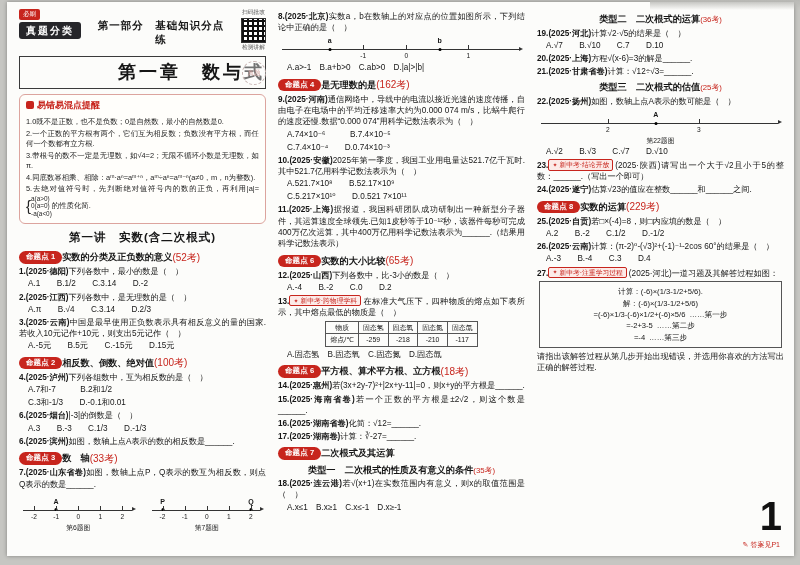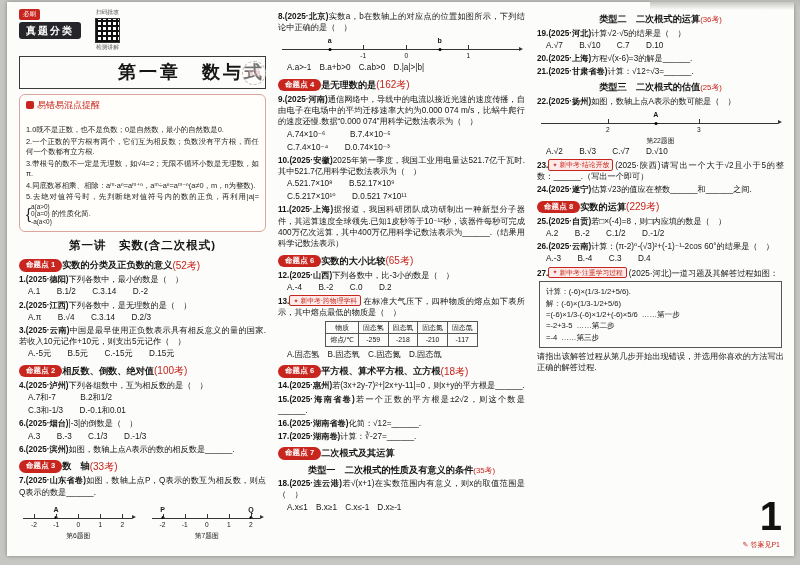--- a/index.html
+++ b/index.html
@@ -13,21 +13,21 @@
   .badge-stack{display:flex;flex-direction:column;gap:2px}
   .tab-badge{background:#c7251d;color:#fff;font-size:6.5px;padding:1px 4px;border-radius:2px;align-self:flex-start}
   .main-badge{background:#26262a;color:#fff;font-weight:bold;font-size:10px;padding:2px 7px;border-radius:3px;letter-spacing:2px}
   .part-title{flex:1;text-align:center;font-weight:bold;font-size:10.5px;margin-top:9px;letter-spacing:1px}
   .qr-block{display:flex;flex-direction:column;align-items:center;font-size:5.8px;color:#555;line-height:1.3}
   .qr{width:25px;height:25px;border:1px solid #333;background-color:#fff;background-image:repeating-linear-gradient(0deg,#111 0 2px,transparent 2px 5px),repeating-linear-gradient(90deg,#111 0 2px,#fff 2px 5px);margin:1px 0}
   .stamp{position:absolute;top:52px;right:0;width:24px;height:24px;border:1px dashed #c9b6b4;border-radius:50%;display:flex;align-items:center;justify-content:center;color:#d0a39f;font-size:6.5px;z-index:2;background:rgba(255,255,255,.4)}
   .chapter-bar{border:1.4px solid #3a3a3a;border-radius:0;text-align:right;font-size:18px;font-weight:bold;letter-spacing:3px;padding:3px 0;margin:5px 0 5px}
   
   .tips-box{border:1px solid #dca49e;border-radius:6px;padding:4px 6px 5px;background:#fffefb;font-size:7.4px;line-height:1.42;color:#242424}
-  .tips-title{color:#c7251d;font-weight:normal;font-size:9px;display:flex;align-items:center;gap:3px;margin-bottom:14px}
+  .tips-title{color:#c7251d;font-weight:bold;font-size:9px;display:flex;align-items:center;gap:3px;margin-bottom:6px}
   .tips-icon{width:8px;height:8px;background:#c7251d;border-radius:2px;flex:0 0 auto}
   .tip{text-align:justify;margin-bottom:1px}
   .piecewise{display:inline-flex;align-items:center;vertical-align:middle}
   .brace{font-size:15px;font-weight:normal;line-height:1}
   .pw-col{display:flex;flex-direction:column;font-size:6.4px;line-height:1.15}
   
   .section-title{text-align:center;font-weight:bold;font-size:11.5px;margin:6px 0 4px;letter-spacing:1px}
   .topic-row{display:flex;align-items:center;gap:0;margin:5px 0 2px}
   .topic-badge{background:#c7251d;color:#fff;font-weight:bold;font-size:7.6px;padding:1px 7px;border-radius:8px;white-space:nowrap;flex:0 0 auto}
   .topic-title{font-weight:bold;font-size:9.2px}
@@ -49,37 +49,38 @@
   .pt-label{position:absolute;top:1px;font-size:7px;font-weight:bold;transform:translateX(-50%)}
   .pt-dot{position:absolute;top:12.6px;width:3px;height:3px;background:#000;border-radius:50%;transform:translateX(-50%)}
   .figs-row{display:flex;gap:10px;margin-top:4px}
   .fig{flex:1}
   .fig-caption{text-align:center;font-size:6.8px;margin-top:1px;color:#222}
   
   .mini-table{border-collapse:collapse;margin:3px auto 2px;font-size:6.9px}
   .mini-table td{border:1px solid #555;padding:1px 4px;text-align:center;white-space:nowrap}
   
   .sol-box{border:1px solid #555;padding:4px 6px;margin:3px 2px;font-size:7.6px;line-height:1.5}
-  .sol-line{display:flex;justify-content:flex-start;gap:4px}
+  .sol-line{display:flex;justify-content:center;gap:4px}
   .sol-step{white-space:nowrap}
   
   .page-num{position:absolute;right:2px;bottom:14px;font-size:40px;font-weight:bold;color:#111;line-height:1}
   .answers-ref{position:absolute;right:4px;bottom:0;font-size:7px;color:#c7251d;display:flex;align-items:center;gap:2px}
 </style>
 </head>
 <body>
 
 <div class="page">
 
   <div class="col">
     <div class="header-row">
       <div class="badge-stack">
         <span class="tab-badge">必刷</span>
         <span class="main-badge">真题分类</span>
       </div>
+      <div class="part-title">第一部分　基础知识分点练</div>
       <div class="qr-block">
         <span>扫码批改</span>
         <div class="qr"></div>
         <span>检测讲解</span>
       </div>
     </div>
     <div class="stamp">真题</div>
     <div class="chapter-bar">第一章　数与式</div>
 
     <div class="tips-box">

